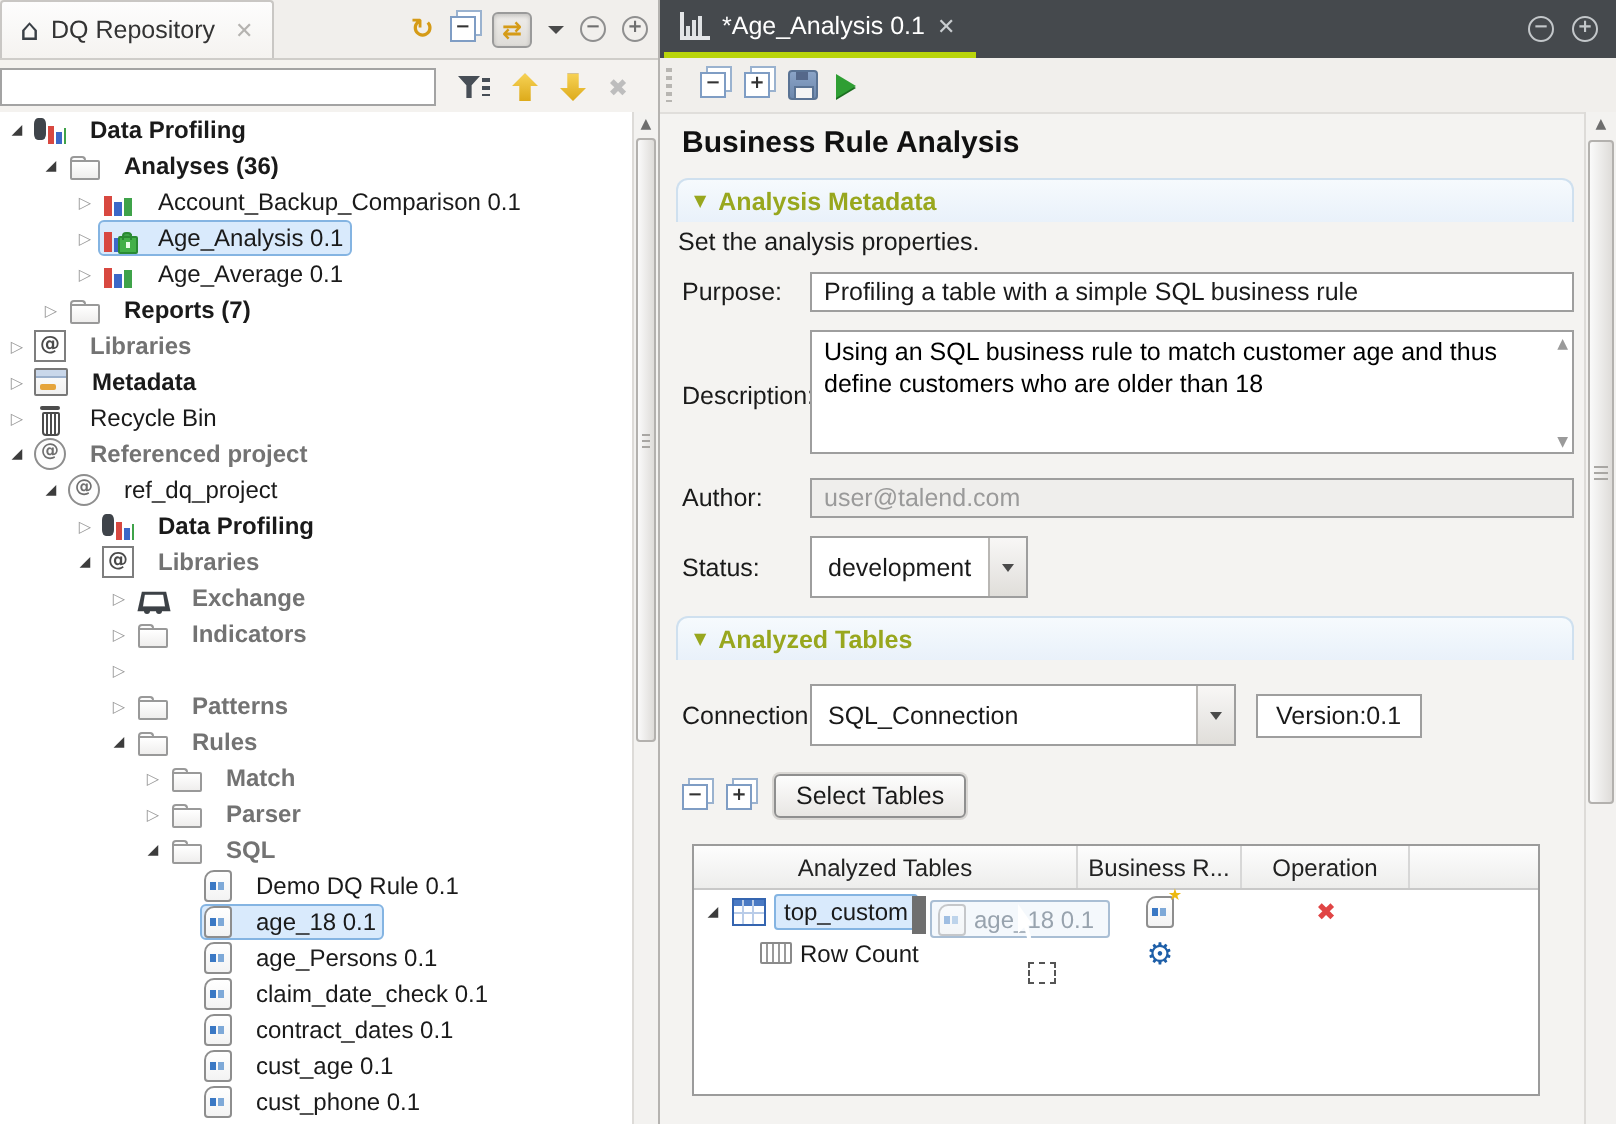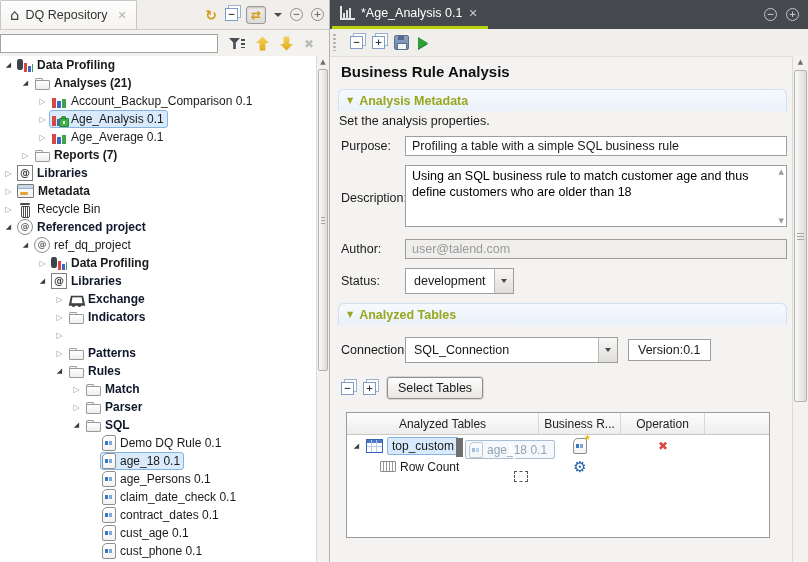--- a/index.html
+++ b/index.html
@@ -35,25 +35,25 @@
   .i-bigup{width:13px;height:14px;background:linear-gradient(#f6d154,#dca918);filter:drop-shadow(0 0 1px #a87f10);
            clip-path:polygon(50% 0,100% 46%,72% 46%,72% 100%,28% 100%,28% 46%,0 46%);}
   .i-bigdown{width:13px;height:14px;background:linear-gradient(#f6d154,#dca918);filter:drop-shadow(0 0 1px #a87f10);
            clip-path:polygon(50% 100%,100% 54%,72% 54%,72% 0,28% 0,28% 54%,0 54%);}
   .i-clearx{color:#bdbdbd;font:bold 12px/14px "DejaVu Sans",sans-serif;}
 
   .tree{position:absolute;top:56px;left:0;right:12px;bottom:0;overflow:hidden;background:#fff;}
   .trow{height:18px;display:flex;align-items:center;white-space:nowrap;}
   .twisty{width:13px;text-align:center;flex:none;font-size:7px;color:#3c3c3c;font-family:"DejaVu Sans",sans-serif;}
   .twisty.col{color:#9a9a9a;font-size:8px;}
-  .titem{display:inline-flex;align-items:center;gap:4px;padding:0 3px 0 1px;height:16px;border:1px solid transparent;border-radius:3px;}
+  .titem{display:inline-flex;align-items:center;gap:12px;padding:0 3px 0 1px;height:16px;border:1px solid transparent;border-radius:3px;}
   .titem.sel{background:#d9eafc;border-color:#84b4e2;}
   .tlabel{font-size:12px;}
   .tlabel.b{font-weight:bold;}
-  .tlabel.dim{color:#0f172a;}
+  .tlabel.dim{color:#737373;}
 
   
   .i-an{width:16px;height:14px;background-image:linear-gradient(#d84840,#d84840),linear-gradient(#3c68c8,#3c68c8),linear-gradient(#3fa34a,#3fa34a);
         background-repeat:no-repeat;background-size:4px 10px,4px 7px,4px 9px;background-position:1px 100%,6px 100%,11px 100%;}
   .i-dp{width:16px;height:14px;background-image:linear-gradient(#d84840,#d84840),linear-gradient(#3c68c8,#3c68c8),linear-gradient(#3fa34a,#3fa34a);
         background-repeat:no-repeat;background-size:3px 9px,3px 6px,3px 8px;background-position:7px 100%,11px 100%,15px 100%;}
   .i-dp::before{content:"";position:absolute;left:0;top:1px;width:6px;height:11px;background:#3f444a;border-radius:2px/3px;}
   .lock{position:absolute;right:-2px;bottom:-1px;width:8px;height:7px;background:#43b049;border:1px solid #2a8a33;border-radius:1px;}
   .lock::before{content:"";position:absolute;left:1px;top:-3px;width:3px;height:3px;border:1px solid #2a8a33;border-bottom:none;border-radius:2px 2px 0 0;}
   .lock::after{content:"";position:absolute;left:3px;top:2px;width:2px;height:3px;background:#eaffea;}
@@ -116,21 +116,21 @@
   .frow{display:flex;align-items:center;margin:0 6px 9px 11px;}
   .flabel{width:64px;flex:none;font-size:12.5px;}
   .tfield{flex:1;height:20px;border:1px solid #9e9e9e;background:#fff;display:flex;align-items:center;
           padding:0 6px;font-size:12.5px;box-sizing:border-box;}
   .descwrap{flex:1;position:relative;}
   .tarea{width:100%;height:62px;border:1px solid #9e9e9e;background:#fff;padding:2px 16px 2px 6px;
          font:12.5px/16px "Liberation Sans",sans-serif;box-sizing:border-box;resize:none;overflow:hidden;}
   .mini-arrow{position:absolute;right:3px;color:#9a9a9a;font-size:7px;font-family:"DejaVu Sans",sans-serif;}
   .mini-arrow.up{top:3px;} .mini-arrow.dn{bottom:5px;}
   .tfield.disabled{background:#efeeec;color:#9a9a9a;}
-  .selectbox{display:inline-flex;height:26px;border:1px solid #9e9e9e;background:#fff;box-sizing:border-box;justify-content:center;}
+  .selectbox{display:inline-flex;height:31px;border:1px solid #9e9e9e;background:#fff;box-sizing:border-box;justify-content:center;}
   .seltext{display:flex;align-items:center;padding:0 8px;font-size:12.5px;}
   .selarrow{width:18px;border-left:1px solid #b9b7b4;background:linear-gradient(#f8f7f6,#e0deda);
             display:flex;align-items:center;justify-content:center;}
   .selarrow::after{content:"";width:0;height:0;border-top:4px solid #4a4a4a;border-left:3.5px solid transparent;border-right:3.5px solid transparent;}
   .versionbox{height:22px;margin-left:10px;border:1px solid #9e9e9e;background:#fff;display:inline-flex;align-items:center;
               padding:0 9px;font-size:12.5px;box-sizing:border-box;}
   .toolsrow{display:flex;align-items:center;gap:9px;margin:14px 0 0 11px;}
   .btn{margin-left:2px;height:22px;padding:0 10px;border:1px solid #8f8f8f;border-radius:3px;
        background:linear-gradient(#fdfdfd,#e8e6e3);font:12.5px "Liberation Sans",sans-serif;color:#1a1a1a;
        box-shadow:0 0 0 1px #d9d7d4;}
@@ -203,21 +203,21 @@
           <span class="twisty">◢</span>
           <span class="titem">
             <span class="icon i-dp"></span>
             <span class="tlabel b">Data Profiling</span>
           </span>
         </div>
         <div class="trow" style="padding-left: 19px;">
           <span class="twisty">◢</span>
           <span class="titem">
             <span class="icon i-folder"></span>
-            <span class="tlabel b">Analyses (21)</span>
+            <span class="tlabel b">Analyses (36)</span>
           </span>
         </div>
         <div class="trow" style="padding-left: 36px;">
           <span class="twisty col">▷</span>
           <span class="titem">
             <span class="icon i-an"></span>
             <span class="tlabel">Account_Backup_Comparison 0.1</span>
           </span>
         </div>
         <div class="trow" style="padding-left: 36px;">

